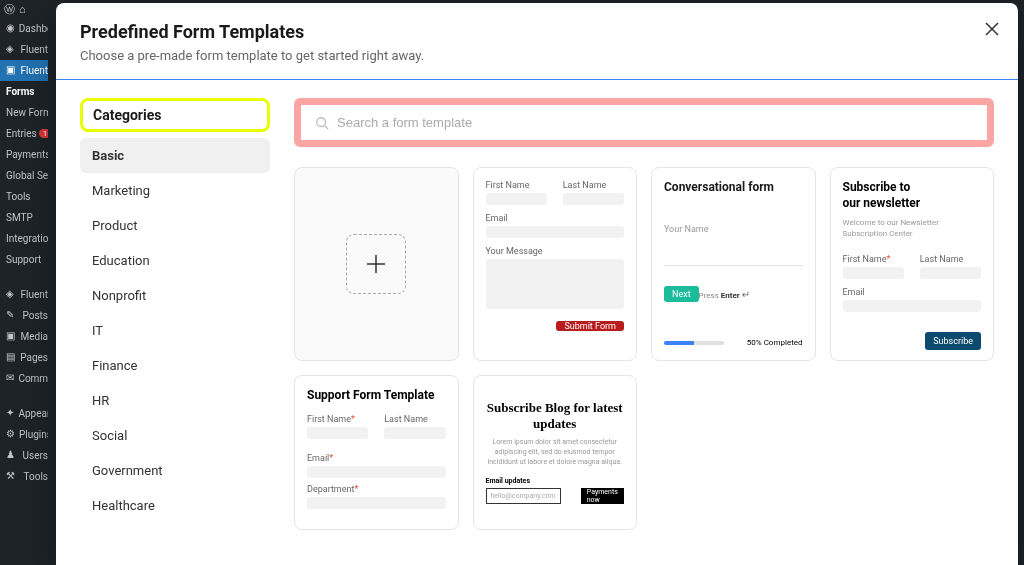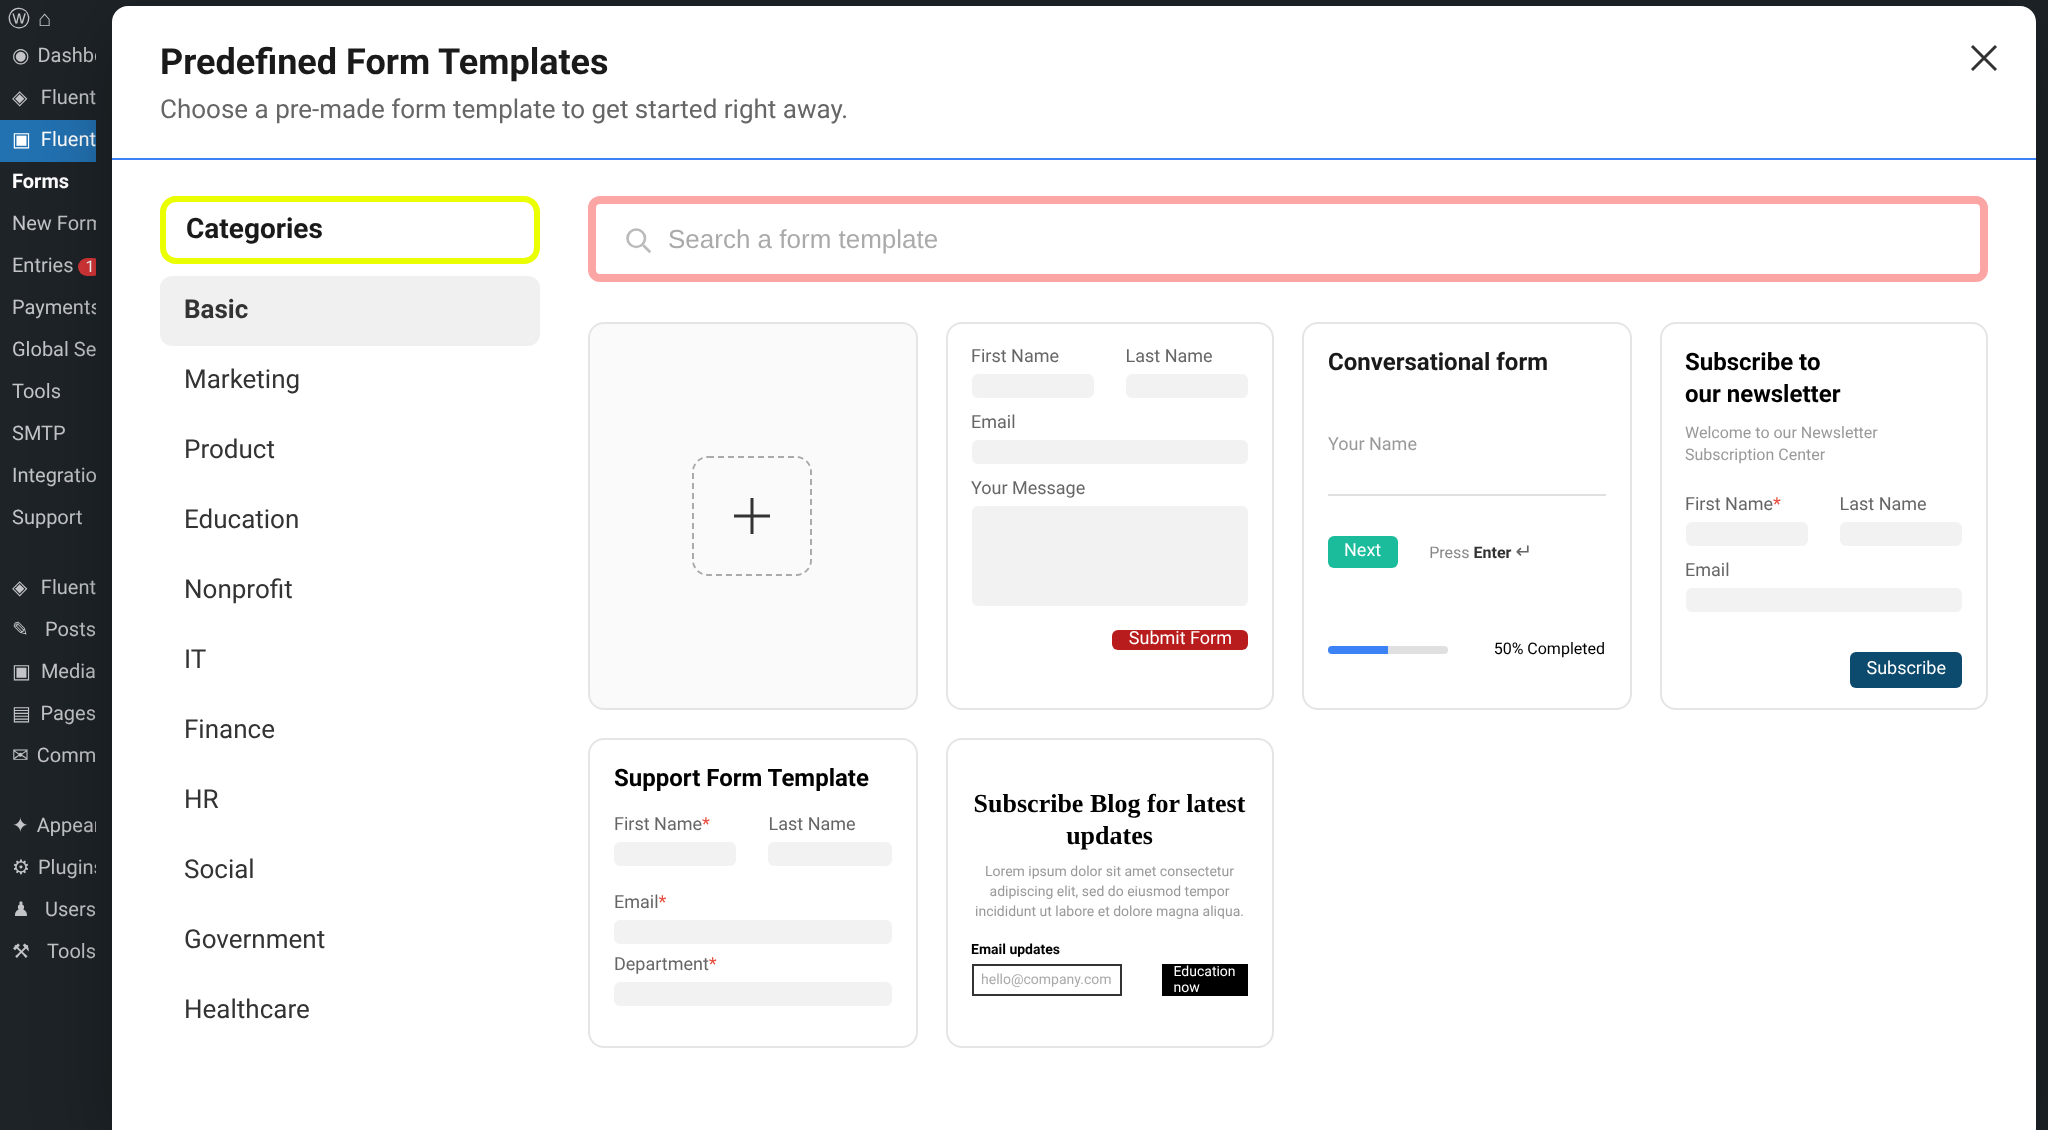--- a/index.html
+++ b/index.html
@@ -28,21 +28,21 @@
     
     
     .categories-panel { width: 190px; flex-shrink: 0; }
     .categories-header { border: 3px solid #eaff00; border-radius: 8px; padding: 6px 10px; margin-bottom: 6px; }
     .categories-title { font-size: 14px; font-weight: 700; color: #1a1a1a; }
     .category-item { padding: 10px 12px; font-size: 13px; color: #333; cursor: pointer; border-radius: 6px; }
     .category-item.active { background: #f0f0f0; font-weight: 700; }
     
     
     .main-content { flex: 1; overflow-y: auto; }
-    .search-bar { width: 100%; border: 4px solid #fca5a5; border-radius: 6px; padding: 10px 14px; display: flex; align-items: center; gap: 8px; margin-bottom: 20px; }
+    .search-bar { width: 100%; border: 7px solid #fca5a5; border-radius: 6px; padding: 10px 14px; display: flex; align-items: center; gap: 8px; margin-bottom: 20px; }
     .search-icon { color: #bbb; flex-shrink: 0; }
     .search-input { border: none; outline: none; font-size: 13px; color: #888; flex: 1; }
     .search-input::placeholder { color: #aaa; }
     
     .templates-grid { display: grid; grid-template-columns: repeat(4, 1fr); gap: 14px; }
     .template-card { border: 1px solid #e5e5e5; border-radius: 8px; padding: 12px; background: #fff; cursor: pointer; font-size: 10px; height: 194px; overflow: hidden; }
     
     
     .blank-card { display: flex; align-items: center; justify-content: center; background: #fafafa; }
     .plus-box { border: 1px dashed #aaa; border-radius: 8px; width: 60px; height: 60px; display: flex; align-items: center; justify-content: center; }
@@ -53,23 +53,23 @@
     .form-col { flex: 1; }
     .form-label { font-size: 9px; color: #666; margin-bottom: 3px; display: block; }
     .form-label .req { color: #e74c3c; }
     .form-field { background: #f2f2f2; height: 12px; border-radius: 3px; width: 100%; }
     .form-textarea { background: #f2f2f2; height: 50px; border-radius: 3px; width: 100%; }
     .btn-green { background: #b91c1c; color: #fff; font-size: 9px; padding: 0 8px; border-radius: 3px; display: inline-block; float: right; }
     .btn-orange { background: #0c4a6e; color: #fff; font-size: 9px; padding: 4px 8px; border-radius: 3px; display: inline-block; float: right; }
     
     
     .conv-title { font-size: 12px; font-weight: 700; color: #1a1a1a; margin-bottom: 30px; }
-    .conv-label { font-size: 9px; color: #999; margin-bottom: 6px; }
+    .conv-label { font-size: 9px; color: #999; margin-bottom: 18px; }
     .conv-field { border-bottom: 1px solid #e0e0e0; height: 14px; margin-bottom: 20px; }
-    .conv-row { display: flex; align-items: center; gap: 16px; }
+    .conv-row { display: flex; align-items: center; gap: 0; }
     .btn-next { background: #1abc9c; color: #fff; font-size: 9px; padding: 3px 8px; border-radius: 3px; }
     .press-text { font-size: 8px; color: #888; }
     .press-text b { color: #333; }
     .arrow-icon { font-size: 10px; color: #666; }
     .progress-row { display: flex; align-items: center; justify-content: space-between; margin-top: 36px; font-size: 8px; }
     .progress-bar { width: 60px; height: 4px; background: #e0e0e0; border-radius: 2px; overflow: hidden; }
     .progress-fill { width: 50%; height: 100%; background: #3b82f6; }
     
     
     .news-title { font-size: 12px; font-weight: 700; line-height: 1.3; margin-bottom: 6px; }
@@ -317,19 +317,19 @@
               <div class="form-field"></div>
             </div>
         </div>
 
         <div class="template-card">
           <div class="blog-title">Subscribe Blog for latest updates</div>
           <div class="blog-desc">Lorem ipsum dolor sit amet consectetur adipiscing elit, sed do eiusmod tempor incididunt ut labore et dolore magna aliqua.</div>
           <div class="blog-email-label">Email updates</div>
           <div class="blog-row">
             <div class="blog-input">hello@company.com</div>
-            <div class="blog-btn">Education now</div>
+            <div class="blog-btn">Payments now</div>
           </div>
         </div>
       </div>
     </div>
   </div>
 </div>
 
 </body></html>

